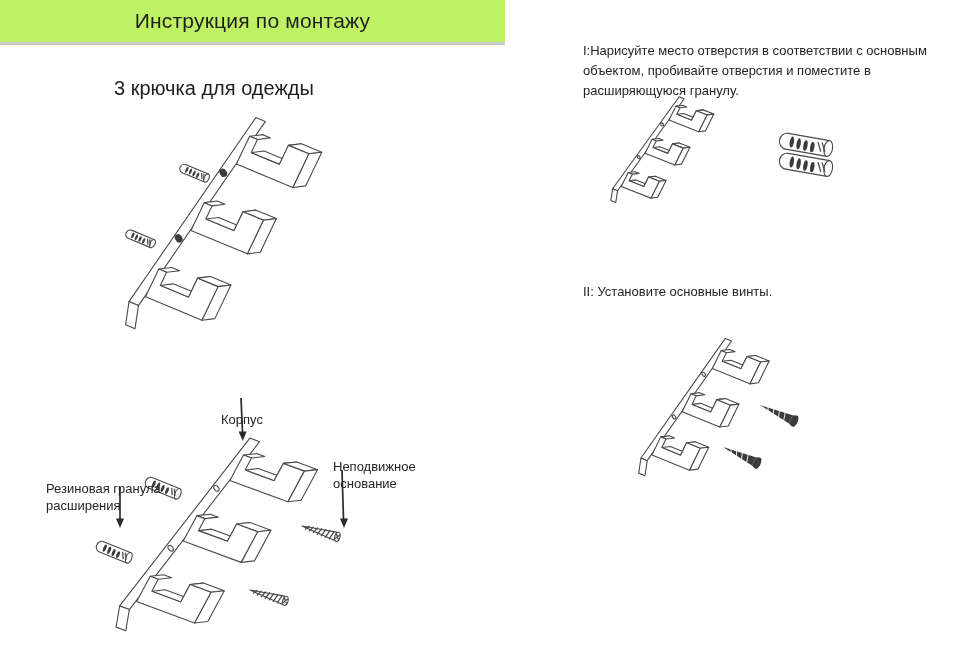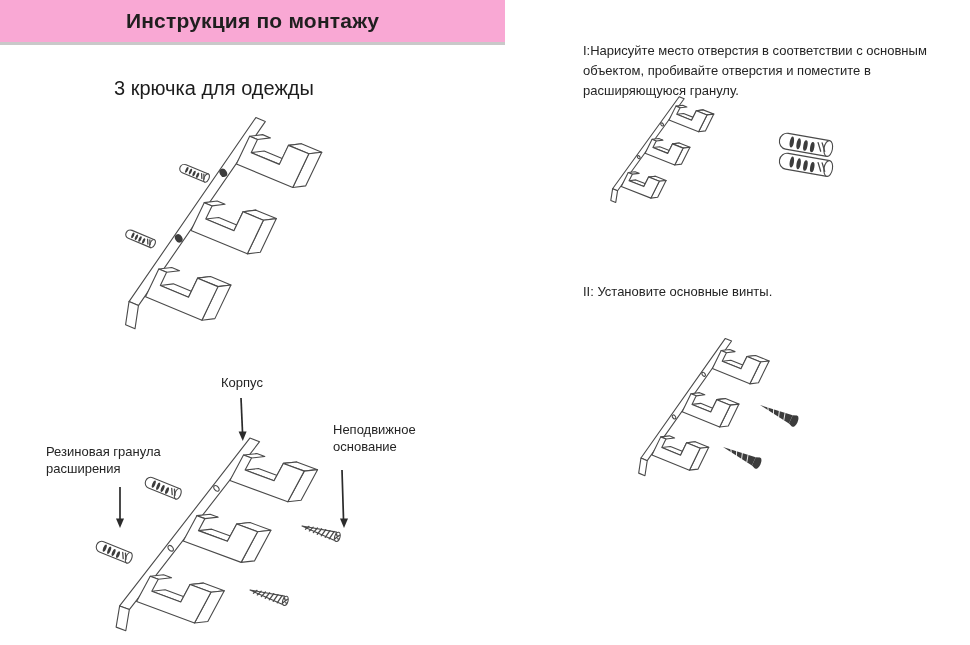--- a/index.html
+++ b/index.html
@@ -3,35 +3,35 @@
 <meta charset="utf-8">
 <style>
   * { margin:0; padding:0; box-sizing:border-box; }
   html,body { background:#ffffff; }
   .page {
     position:relative; width:970px; height:645px; background:#ffffff;
     font-family:"Liberation Sans", sans-serif; color:#222222; overflow:hidden;
   }
   .header-bar {
     position:absolute; left:0; top:0; width:505px; height:45px;
-    background:#f9a8d4; border-bottom:3px solid #c9c9c9;
-    display:flex; align-items:center; justify-content:center;font-weight:bold;
+    background:#bef264; border-bottom:3px solid #c9c9c9;
+    display:flex; align-items:center; justify-content:center;
   }
   .header-bar .title { font-size:21px; color:#1f1f1f; letter-spacing:0.2px; }
   .subtitle {
     position:absolute; left:114px; top:69px; font-size:20px; color:#1d1d1d;margin-top:8px;
   }
   .step-text {
     position:absolute; left:583px; width:392px; font-size:13px;
     line-height:20px; color:#242424;
   }
   .step-1 { top:41px; }
   .step-2 { top:282px; }
   .callout {
-    position:absolute; font-size:13px; line-height:17px; color:#242424;
+    position:absolute; font-size:13px; line-height:17px; color:#242424;margin-top:37px;
   }
   .callout-body  { left:221px; top:374px; }
   .callout-base  { left:333px; top:421px; width:100px; }
   .callout-plug  { left:46px;  top:443px; width:130px; }
   svg.diagram { position:absolute; overflow:visible; }
   svg .ln { fill:#ffffff; stroke:#4a4a4a; stroke-width:1.1; stroke-linejoin:round; stroke-linecap:round; vector-effect:non-scaling-stroke; }
   svg .dk { fill:#3c3c3c; stroke:none; }
   svg .thread { stroke:#4a4a4a; stroke-width:1.3; fill:none; stroke-linecap:round; vector-effect:non-scaling-stroke; }
   svg .white-th { stroke:#ffffff; stroke-width:0.9; fill:none; vector-effect:non-scaling-stroke; }
   svg .arrow-line { stroke:#2b2b2b; stroke-width:1.7; vector-effect:non-scaling-stroke; }

